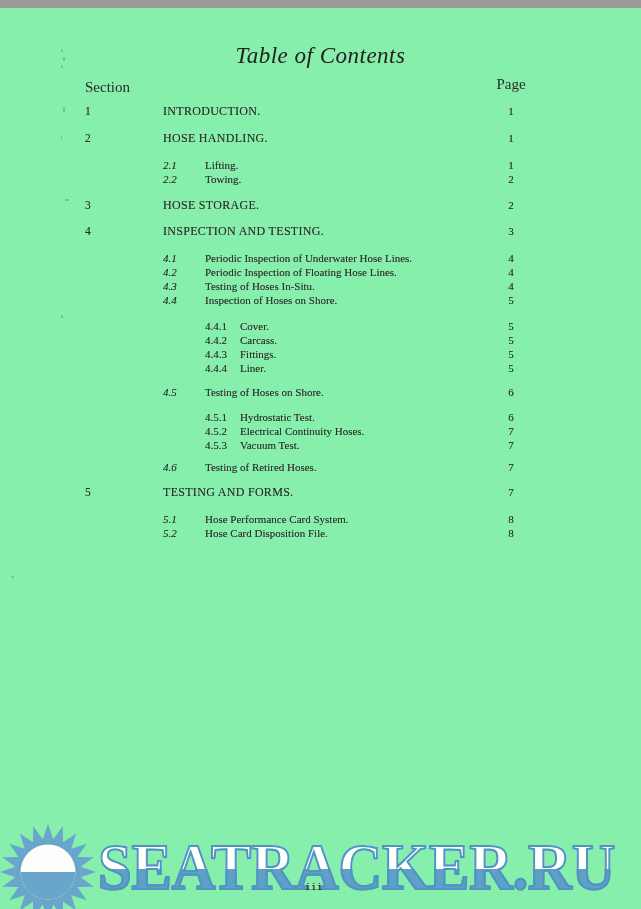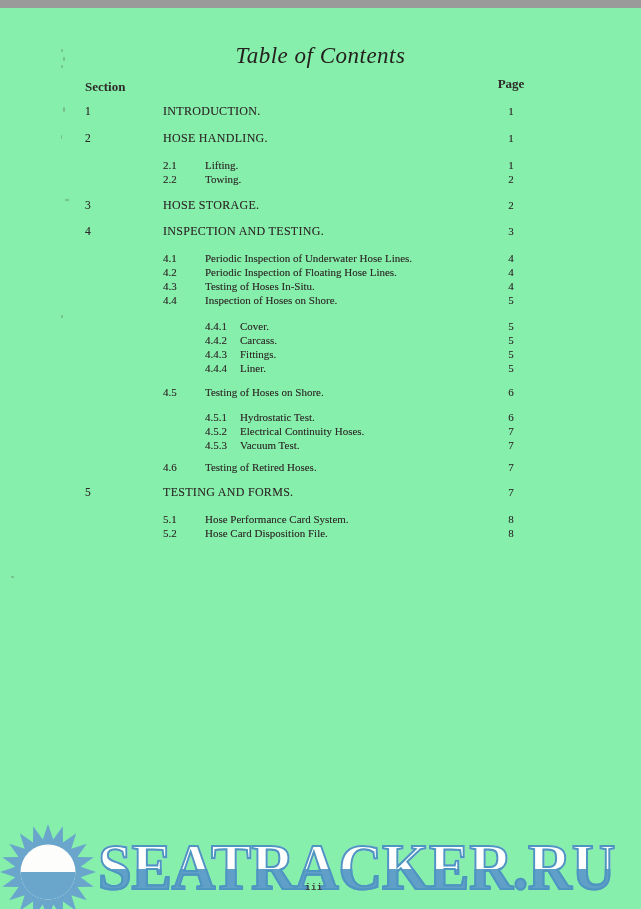--- a/index.html
+++ b/index.html
@@ -6,31 +6,31 @@
   .page {
     position:relative; width:641px; height:909px; margin:8px auto;
     background:#86efac; overflow:hidden;
     font-family:"Liberation Serif", serif; color:#2e2b28;
   }
   .doc-title {
     position:absolute; top:33px; left:0; width:100%; text-align:center;
     font-style:italic; font-size:23px; line-height:30px; color:#24211e;
     letter-spacing:0.5px;
   }
-  .col-head { position:absolute; font-weight:bold; font-size:13px; line-height:14px; }
+  .col-head { position:absolute; font-weight:normal; font-size:15px; line-height:14px; }
   .sec-head { left:85px; top:72px; }
   .page-head { left:481px; width:60px; text-align:center; top:69px; }
 
   .row { position:absolute; left:0; width:100%; height:15px; line-height:15px; font-size:11px; }
   .row span { position:absolute; top:0; white-space:nowrap;
               text-shadow:0 0 0.4px rgba(60,55,50,0.45); }
   .row .pg { left:481px; width:60px; text-align:center; font-size:11px; }
   .l1 .num { left:85px; font-size:11.5px; }
   .l1 .ttl { left:163px; font-size:12px; letter-spacing:0.3px; }
-  .l2 .num { left:163px; }
+  .l2 .num { left:163px;font-style:italic; }
   .l2 .ttl { left:205px; }
   .l3 .num { left:205px; }
   .l3 .ttl { left:240px; }
 
   .watermark { position:absolute; left:0; top:804px; width:641px; height:105px; }
   .wm-text {
     position:absolute; left:98px; top:22px;
     font-family:"Liberation Serif", serif; font-weight:bold;
     font-size:66px; line-height:66px; white-space:nowrap;
     transform:scaleX(0.915); transform-origin:left center;

